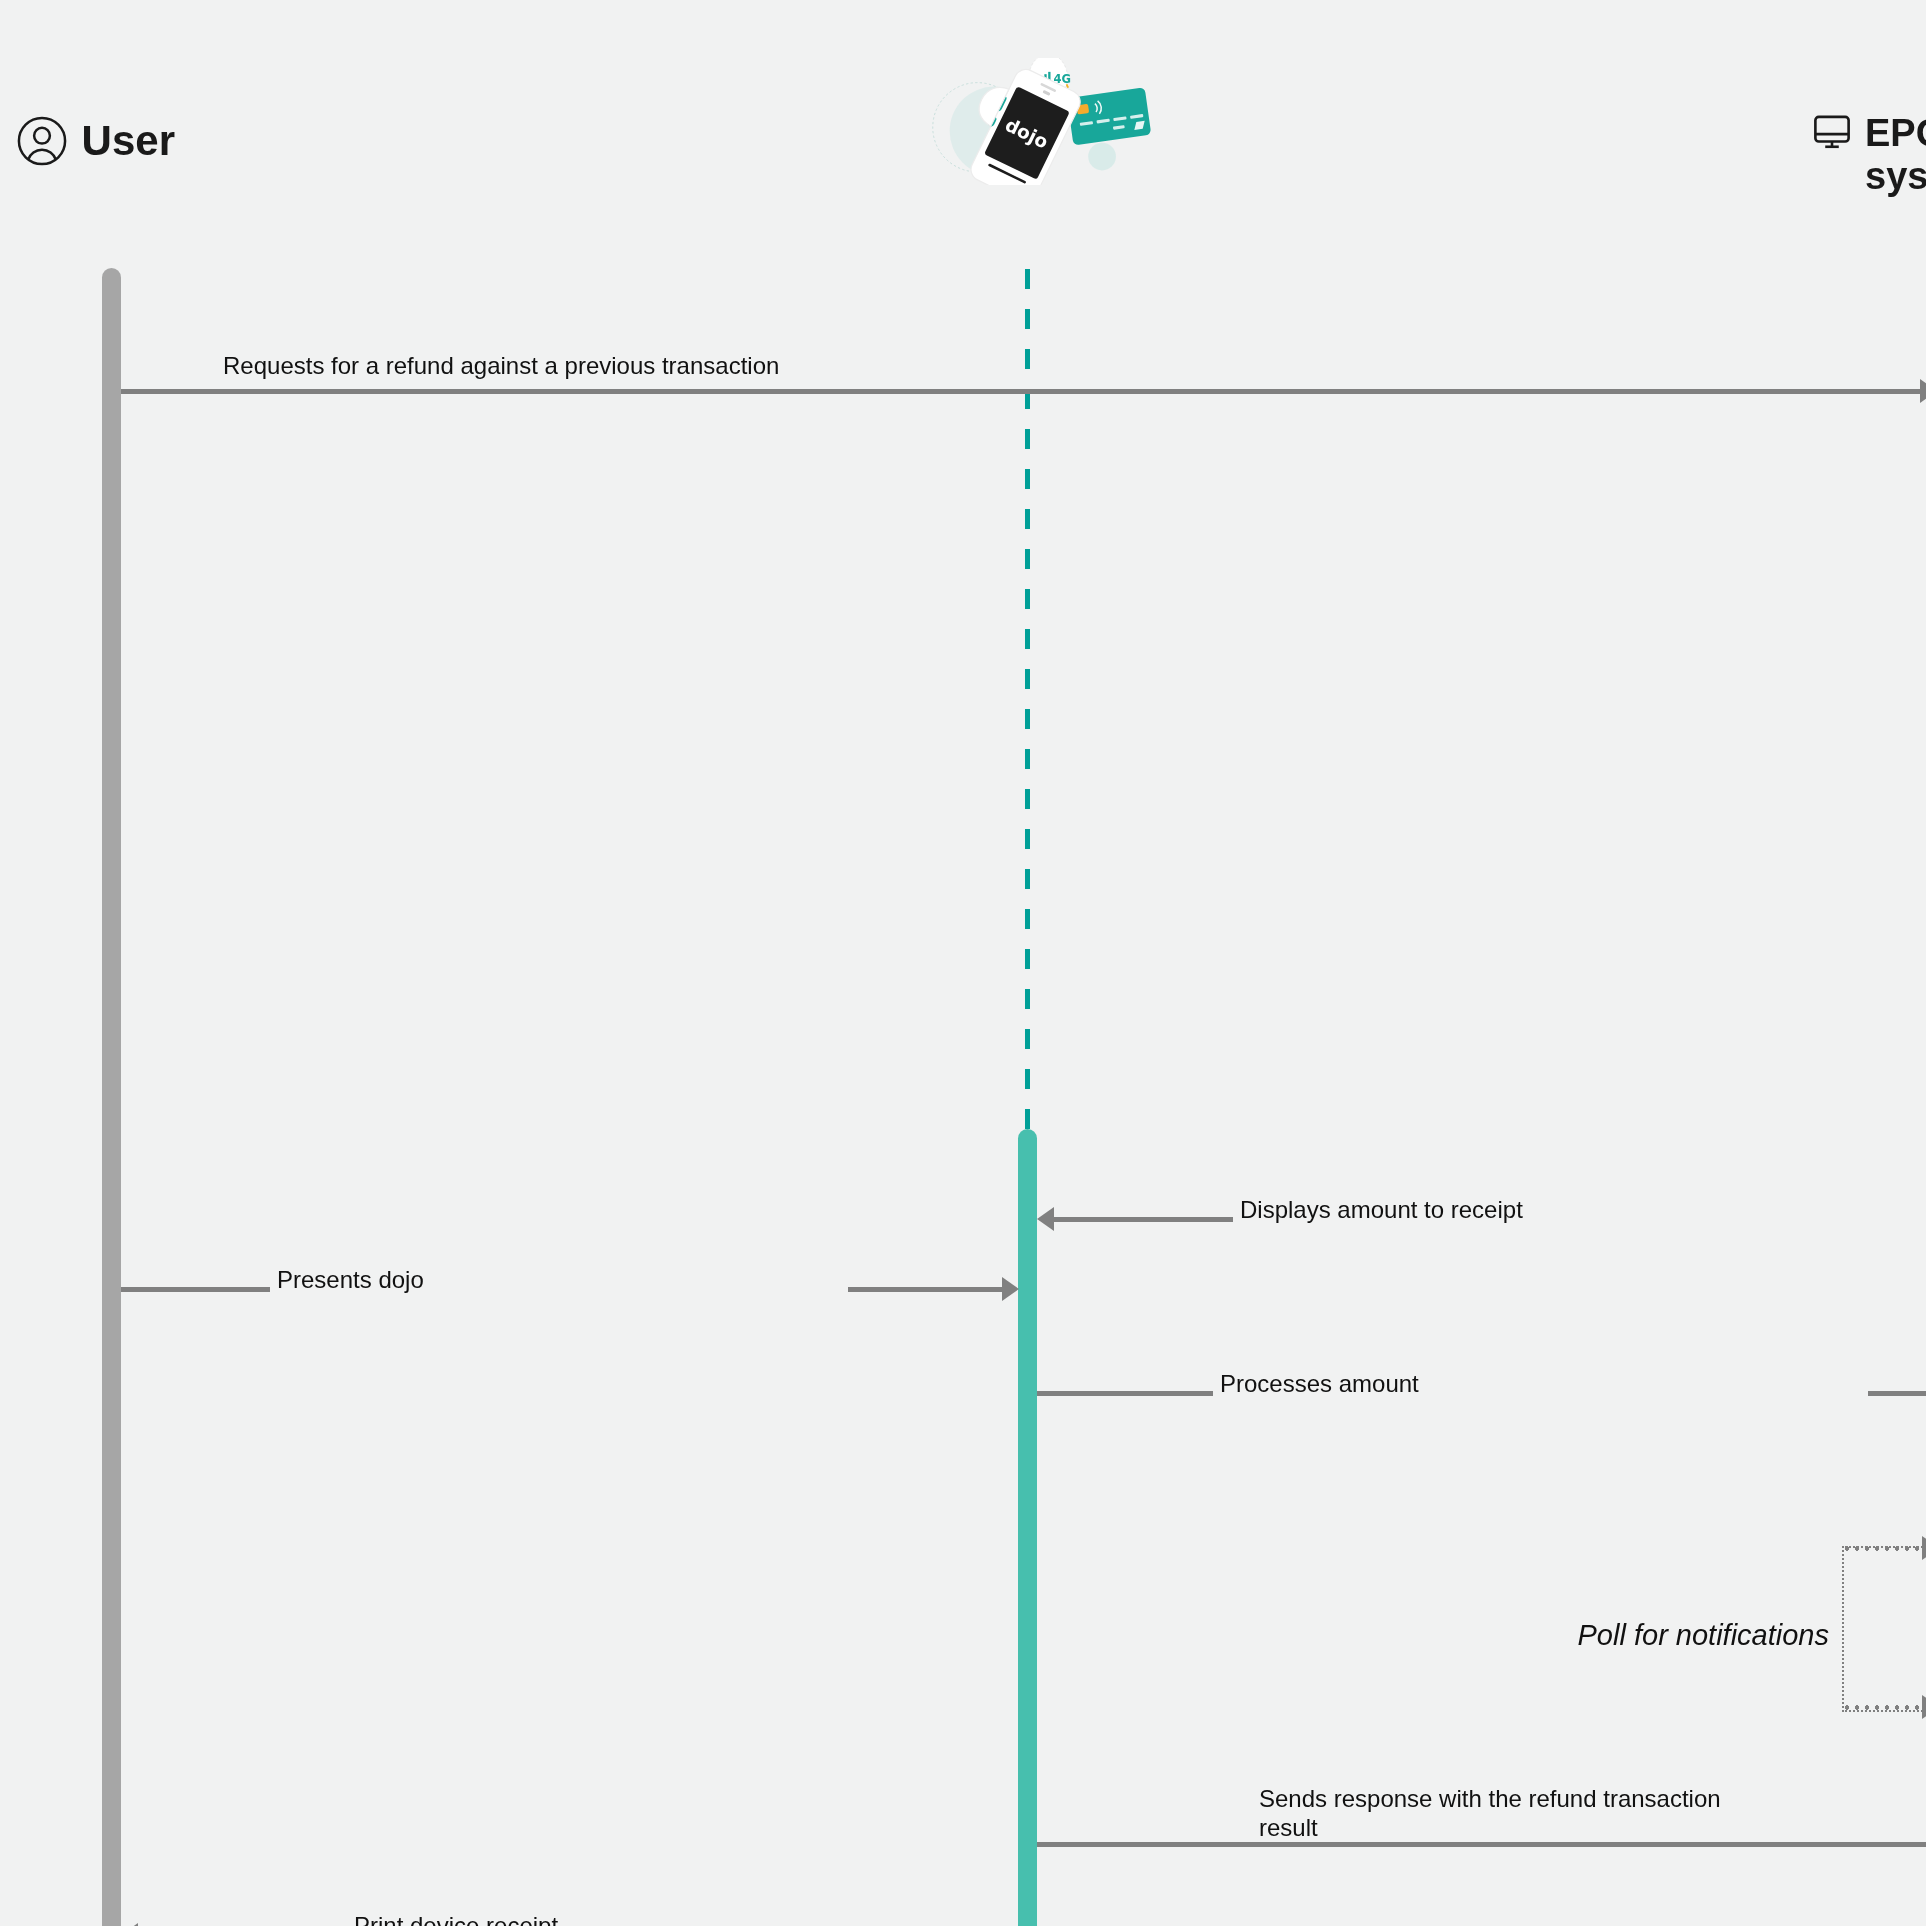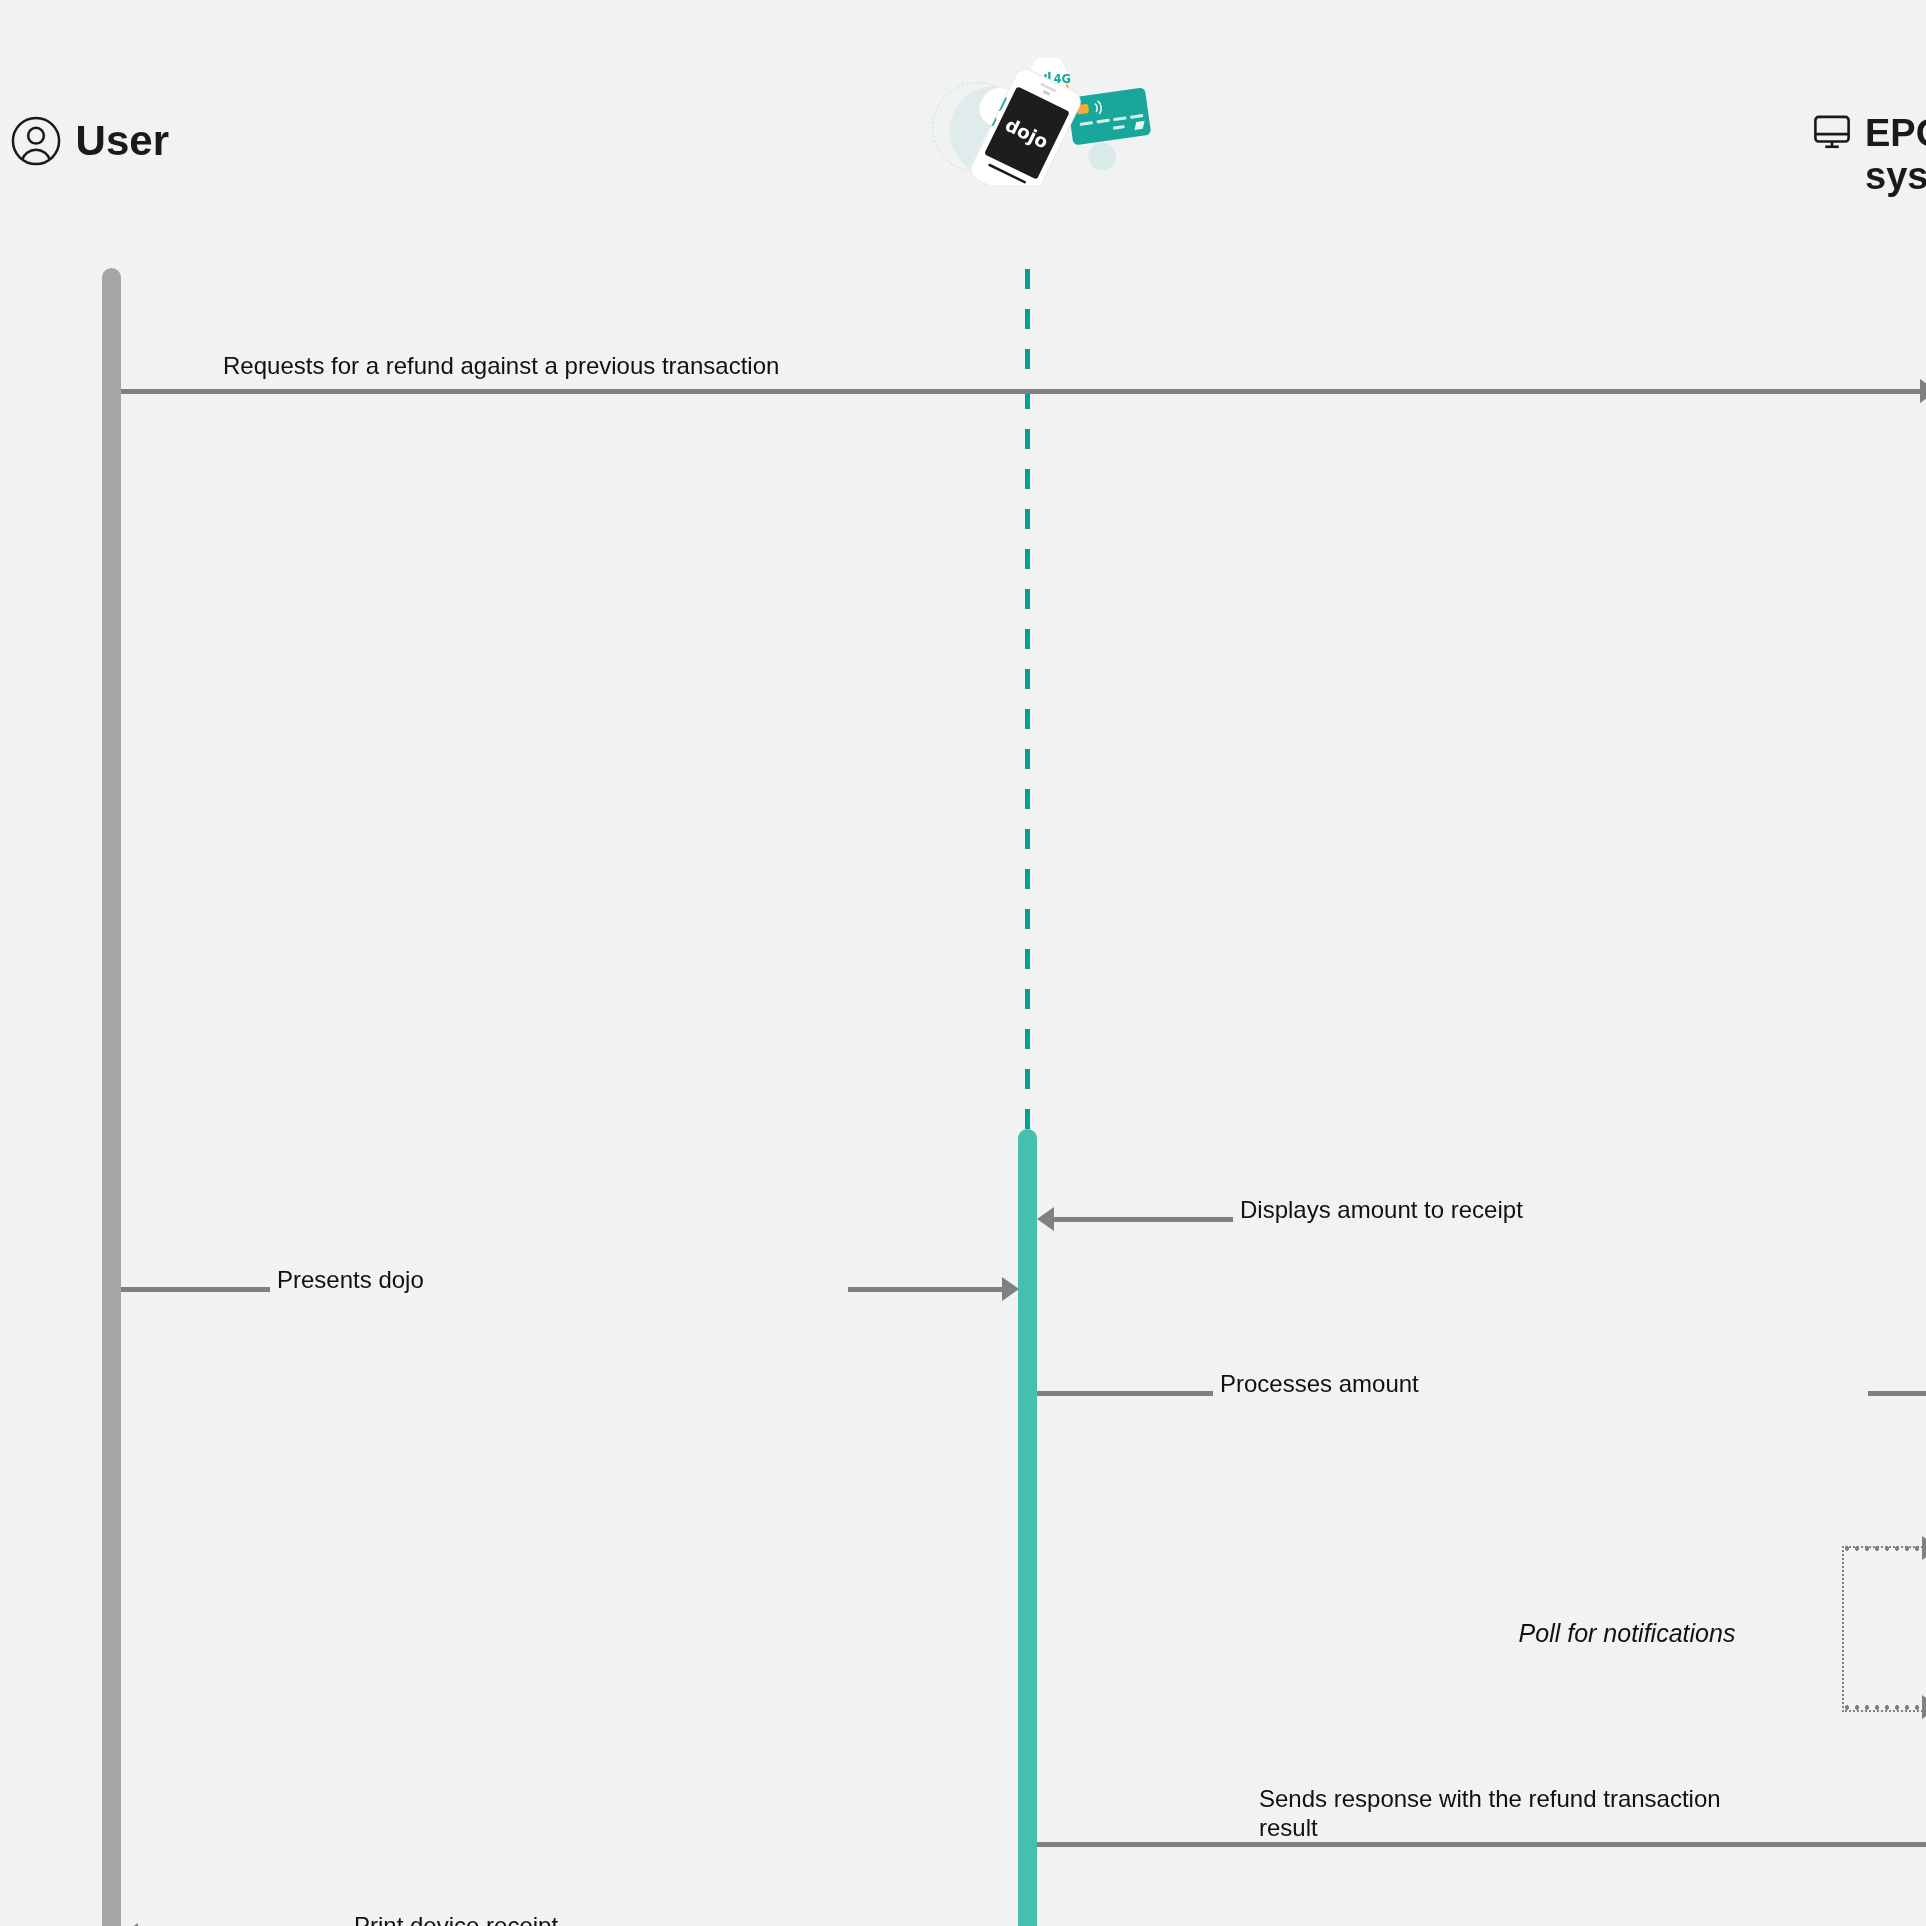--- a/index.html
+++ b/index.html
@@ -12,21 +12,21 @@
     width:2981px;
     height:2439px;
     background:#f1f2f2;
     overflow:hidden;
   }
   
   .actor-head{position:absolute;display:flex;align-items:center;}
   .actor-label{
     font-weight:bold;color:#1a1a1a;line-height:1.12;
   }
-  .user-head{left:11px;top:116px;gap:14.6px;}
+  .user-head{left:17px;top:116px;gap:14.6px;}
   .user-label{font-size:42px;}
   .user-icon svg{display:block;}
   .epos-head{left:1812px;top:112px;gap:13px;align-items:flex-start;}
   .epos-label{font-size:38px;text-align:left;}
 
   
   .terminal-illustration{position:absolute;left:917px;top:58px;width:247px;height:127px;text-decoration:underline;}
 
   
   .lifeline{position:absolute;}
@@ -54,21 +54,21 @@
   }
   .arrow-l{
     border-top:12.3px solid transparent;border-bottom:12.3px solid transparent;
     border-right:17.7px solid #808080;
   }
   .caption{
     position:absolute;text-align:left;color:#111;
     line-height:1.22;white-space:pre-line;
   }
   .caption .main{font-size:24px;display:block;}
-  .caption .note{font-size:25px;font-style:italic;display:block;text-align:center;}
+  .caption .note{font-size:29px;font-style:italic;display:block;}
   .cap-bg{background:#f1f2f2;padding:0 7px;display:inline-block;}
 
   
   .loop-box{
     position:absolute;border:2.7px dotted #808080;border-right:none;
   }
 </style>
 </head>
 <body>
 

